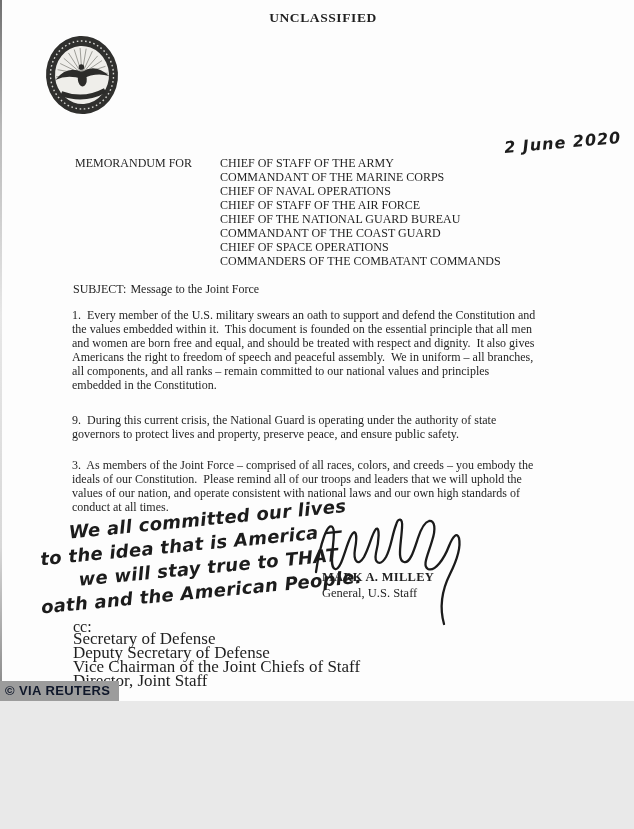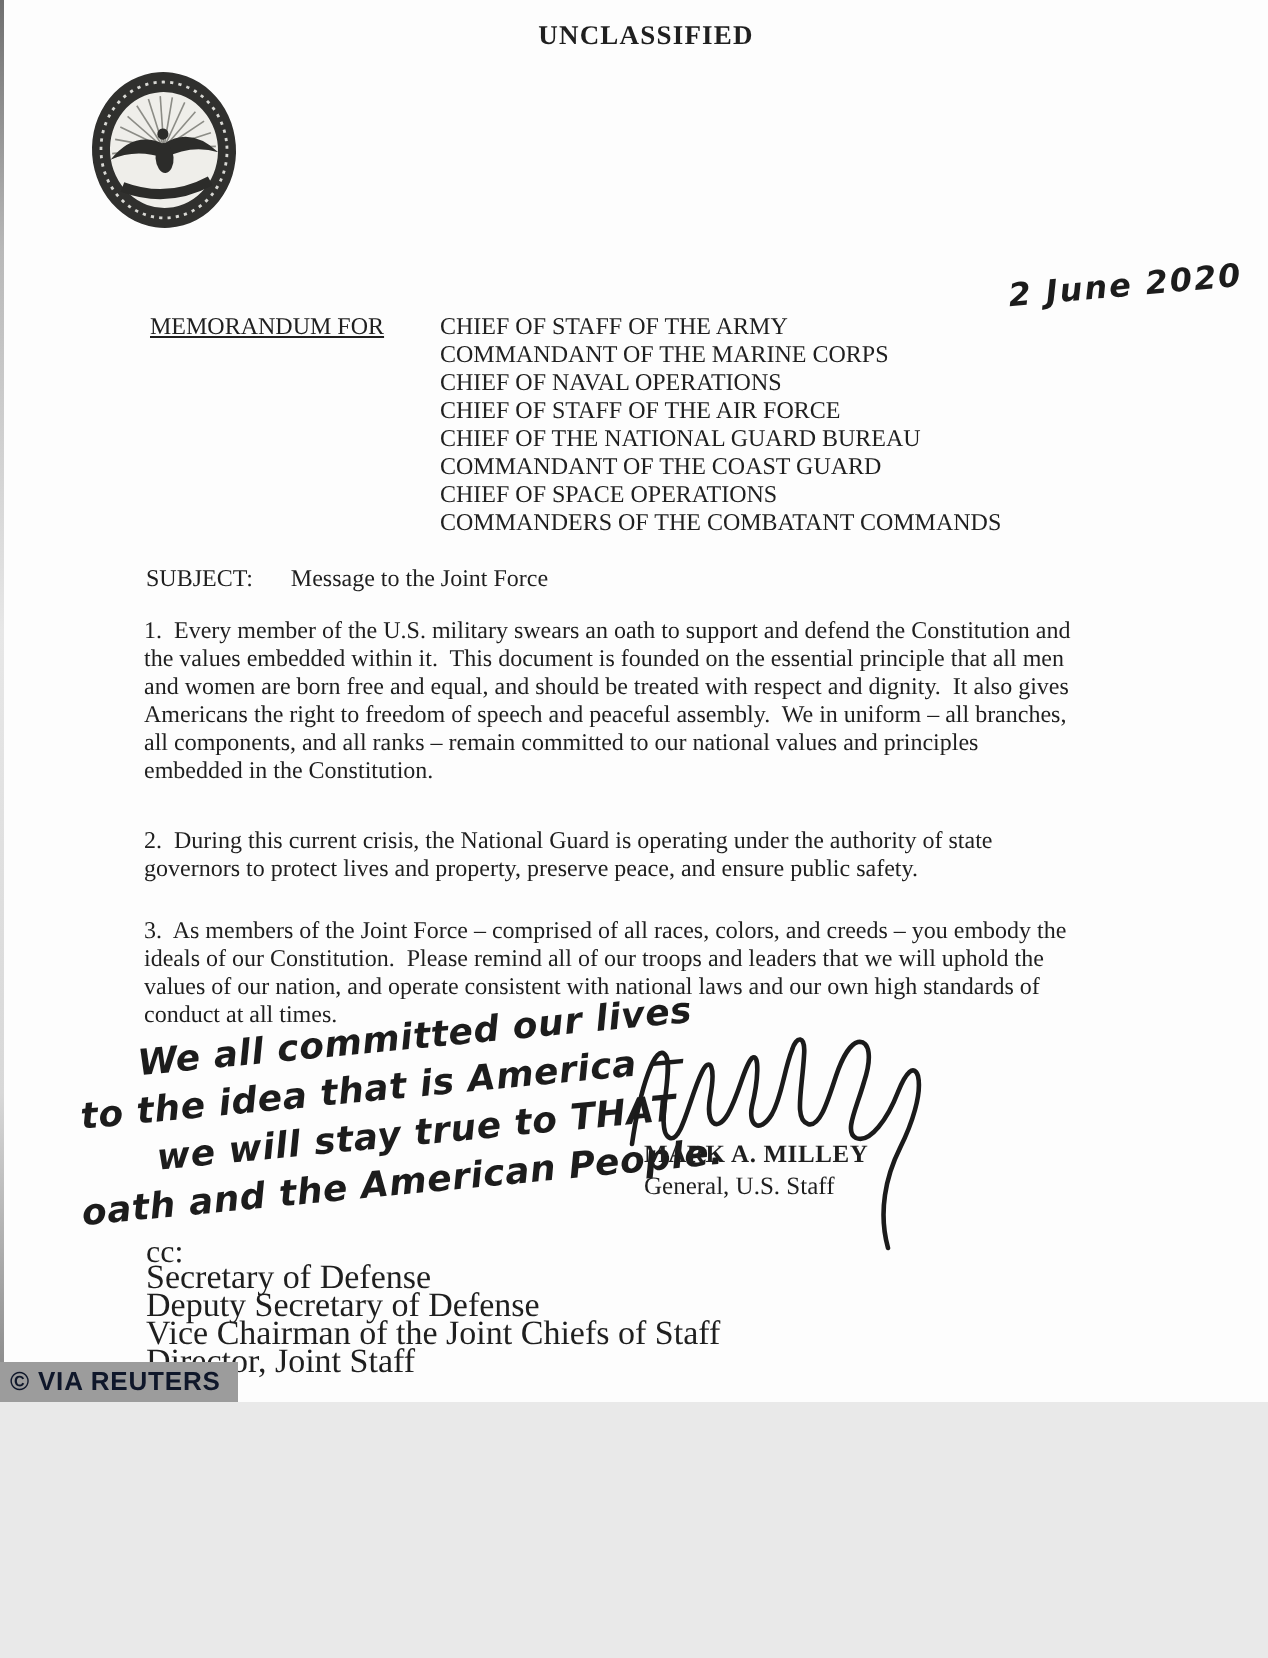--- a/index.html
+++ b/index.html
@@ -26,24 +26,24 @@
   .letterhead-address {
     position:absolute; top:66px; left:0; width:100%; box-sizing:border-box; padding-left:26px;
     text-align:center; font-family:"Liberation Sans",sans-serif; font-weight:bold; font-size:8.5px;
     letter-spacing:0.4px; color:#2a2a2a;
   }
   .seal { position:absolute; left:44px; top:34px; width:76px; height:82px; transform:rotate(-4deg); }
   .hand {
     font-family:"DejaVu Sans",sans-serif; font-style:italic; font-weight:bold; color:#1c1c1c;
   }
   .hand-date { position:absolute; left:504px; top:133px; font-size:16px; letter-spacing:1px; transform:rotate(-5deg); }
-  .memo-label { position:absolute; left:75px; top:156px; font-size:12px;text-decoration:underline; }
+  .memo-label { position:absolute; left:75px; top:156px; font-size:12px; }
   .memo-addressees { position:absolute; left:220px; top:156px; font-size:12px; line-height:14px; white-space:pre; }
   .subject-line { position:absolute; left:73px; top:282px; font-size:12px; }
-  .subject-line .subject-text { margin-left:19px;text-align:right; }
+  .subject-line .subject-text { margin-left:4px;text-align:right; }
   .body-para { position:absolute; left:72px; font-size:12px; line-height:14.1px; white-space:pre; }
   .para-1 { top:308px; } .para-2 { top:413px; } .para-3 { top:458px; }
   .hand-note {
     position:absolute; left:33px; top:524px; width:330px;
     font-size:18px; line-height:24px; letter-spacing:0.3px;
     transform:rotate(-5.5deg); transform-origin:left top;
   }
   .note-l1 { margin-left:35px; } .note-l2 { margin-left:4px; }
   .note-l3 { margin-left:40px; } .note-l4 { margin-left:0px; }
   .signature-svg { position:absolute; left:308px; top:506px; width:170px; height:125px; }
@@ -132,21 +132,21 @@
   <div class="subject-line">
     <span>SUBJECT:</span><span class="subject-text">Message to the Joint Force</span>
   </div>
 
   <div class="body-para para-1">1.  Every member of the U.S. military swears an oath to support and defend the Constitution and
 the values embedded within it.  This document is founded on the essential principle that all men
 and women are born free and equal, and should be treated with respect and dignity.  It also gives
 Americans the right to freedom of speech and peaceful assembly.  We in uniform – all branches,
 all components, and all ranks – remain committed to our national values and principles
 embedded in the Constitution.</div>
-  <div class="body-para para-2">2.  During this current crisis, the National Guard is operating under the authority of state
+  <div class="body-para para-2">9.  During this current crisis, the National Guard is operating under the authority of state
 governors to protect lives and property, preserve peace, and ensure public safety.</div>
   <div class="body-para para-3">3.  As members of the Joint Force – comprised of all races, colors, and creeds – you embody the
 ideals of our Constitution.  Please remind all of our troops and leaders that we will uphold the
 values of our nation, and operate consistent with national laws and our own high standards of
 conduct at all times.</div>
 
   <div class="hand hand-note">
     <div class="note-l1">We all committed our lives</div>
     <div class="note-l2">to the idea that is America —</div>
     <div class="note-l3">we will stay true to THAT</div>

